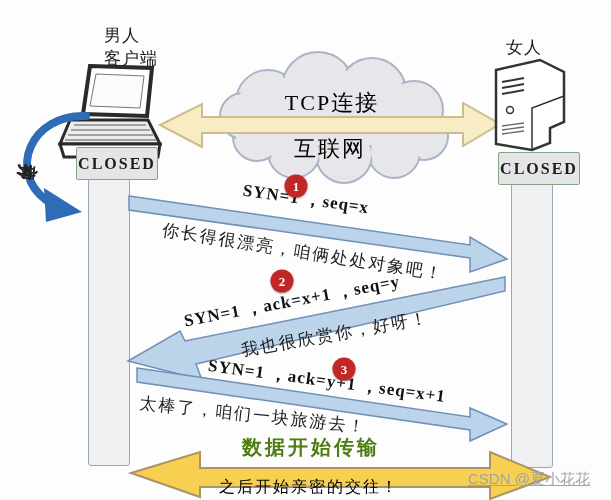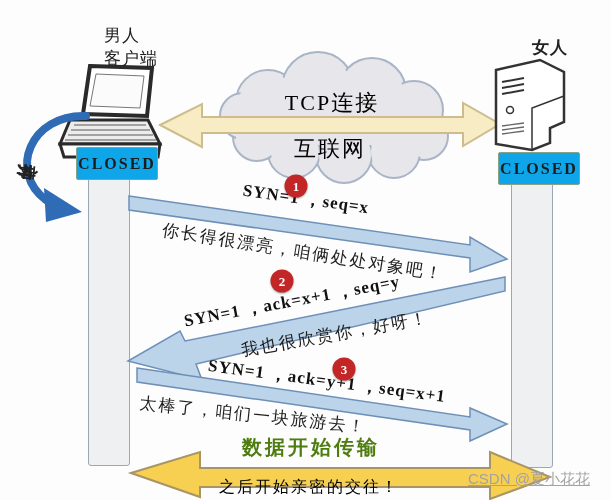--- a/index.html
+++ b/index.html
@@ -3,21 +3,21 @@
 <meta charset="utf-8">
 <style>
   html,body{margin:0;padding:0;background:#ffffff;}
   .stage{
     position:relative;width:611px;height:500px;background:#fdfdfd;
     font-family:"Liberation Serif","DejaVu Serif",serif;overflow:hidden;
   }
   .abs{position:absolute;}
   .hdr{font-size:17px;color:#222;line-height:1.35;letter-spacing:1px;white-space:nowrap;}
   .state{
-    background:#0ea5e9;border:1.5px solid #88a287;border-radius:2px;
+    background:#e5e5e5;border:1.5px solid #88a287;border-radius:2px;
     display:flex;align-items:center;justify-content:center;
     font-weight:bold;font-size:16px;letter-spacing:2px;color:#1c1c1c;
   }
   .lifeline{background:#eef0f2;border:1px solid #9aa7b7;border-radius:3px;box-sizing:border-box;}
   .flags{
     font-weight:bold;font-size:17px;color:#101010;white-space:nowrap;letter-spacing:1px;
     transform-origin:center;
   }
   .msg{font-size:17px;color:#1d1d1d;white-space:nowrap;letter-spacing:2px;transform-origin:center;}
   .badge{
@@ -116,21 +116,21 @@
 
     <polygon points="137,368 470,417 470,408 507,424 470,441 470,430 137,382" fill="#bcd4ea" stroke="#6e8fb8" stroke-width="1.5"></polygon>
 
     <polygon points="131,473 200,452 200,468 490,468 490,452 550,477 490,499 490,487 200,487 200,497" fill="#f7d052" stroke="#a89464" stroke-width="2"></polygon>
   </svg>
 
   <div class="abs hdr ctr" style="left:131px;top:48px;z-index:3;">
     <div>男人</div>
     <div>客户端</div>
   </div>
-  <div class="abs hdr ctr" style="left:550px;top:48px;z-index:3;font-weight:bold;">
+  <div class="abs hdr ctr" style="left:524px;top:48px;z-index:3;">
     <div>女人</div>
   </div>
 
   <div class="abs cloud-label ctr" style="left:332px;top:103px;z-index:3;">TCP连接</div>
   <div class="abs cloud-label ctr" style="left:330px;top:149px;z-index:3;">互联网</div>
 
   <div class="abs state" style="left:76px;top:147px;width:80px;height:31px;z-index:3;">CLOSED</div>
   <div class="abs state" style="left:498px;top:152px;width:80px;height:31px;z-index:3;">CLOSED</div>
 
   <div class="abs open-label ctr" style="left:36px;top:168px;">主动打开</div>

